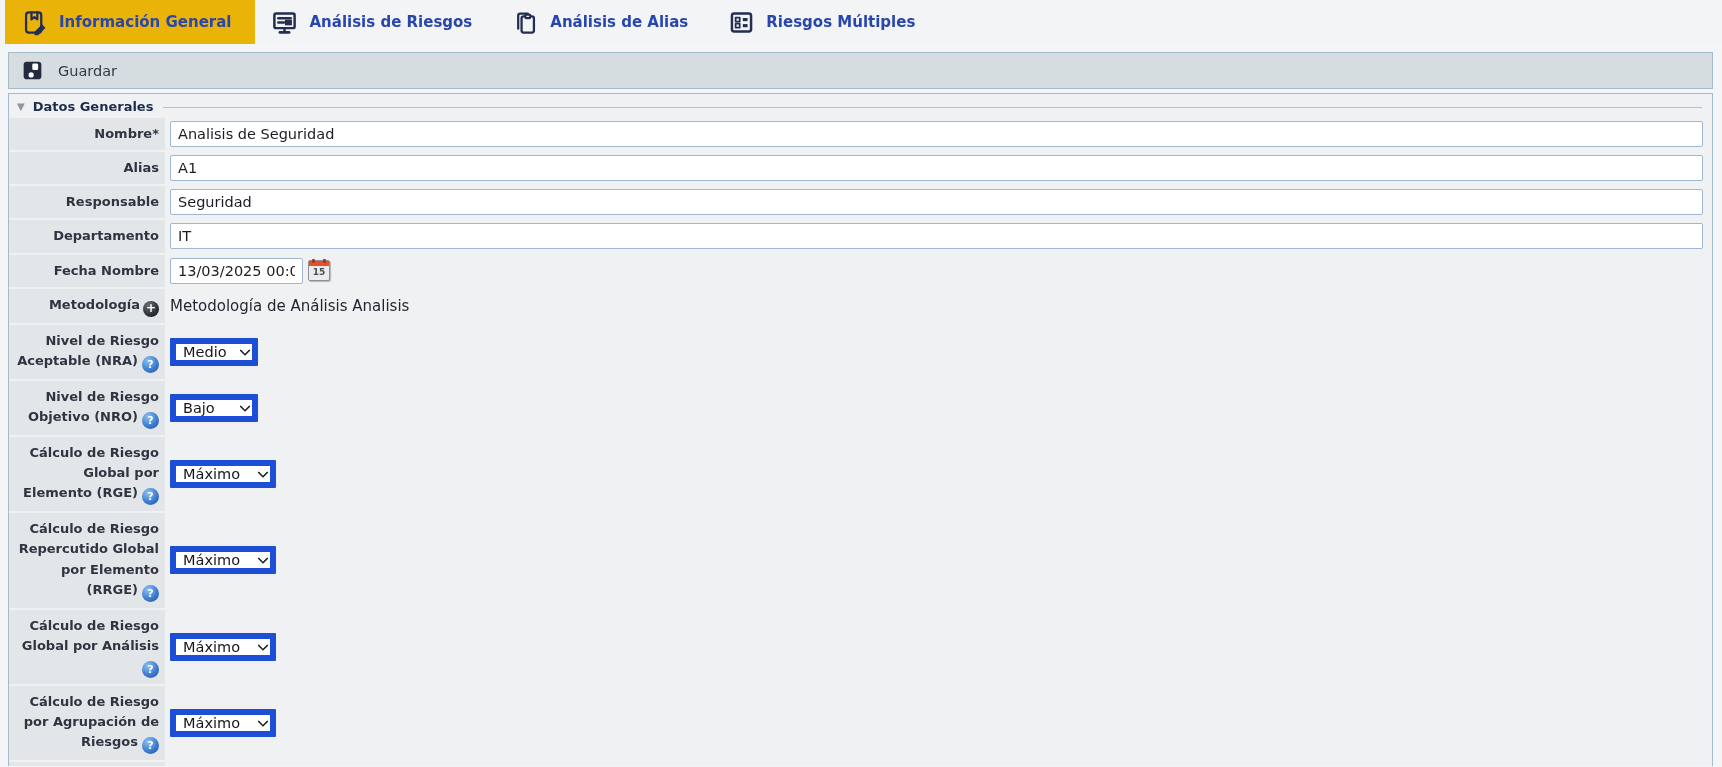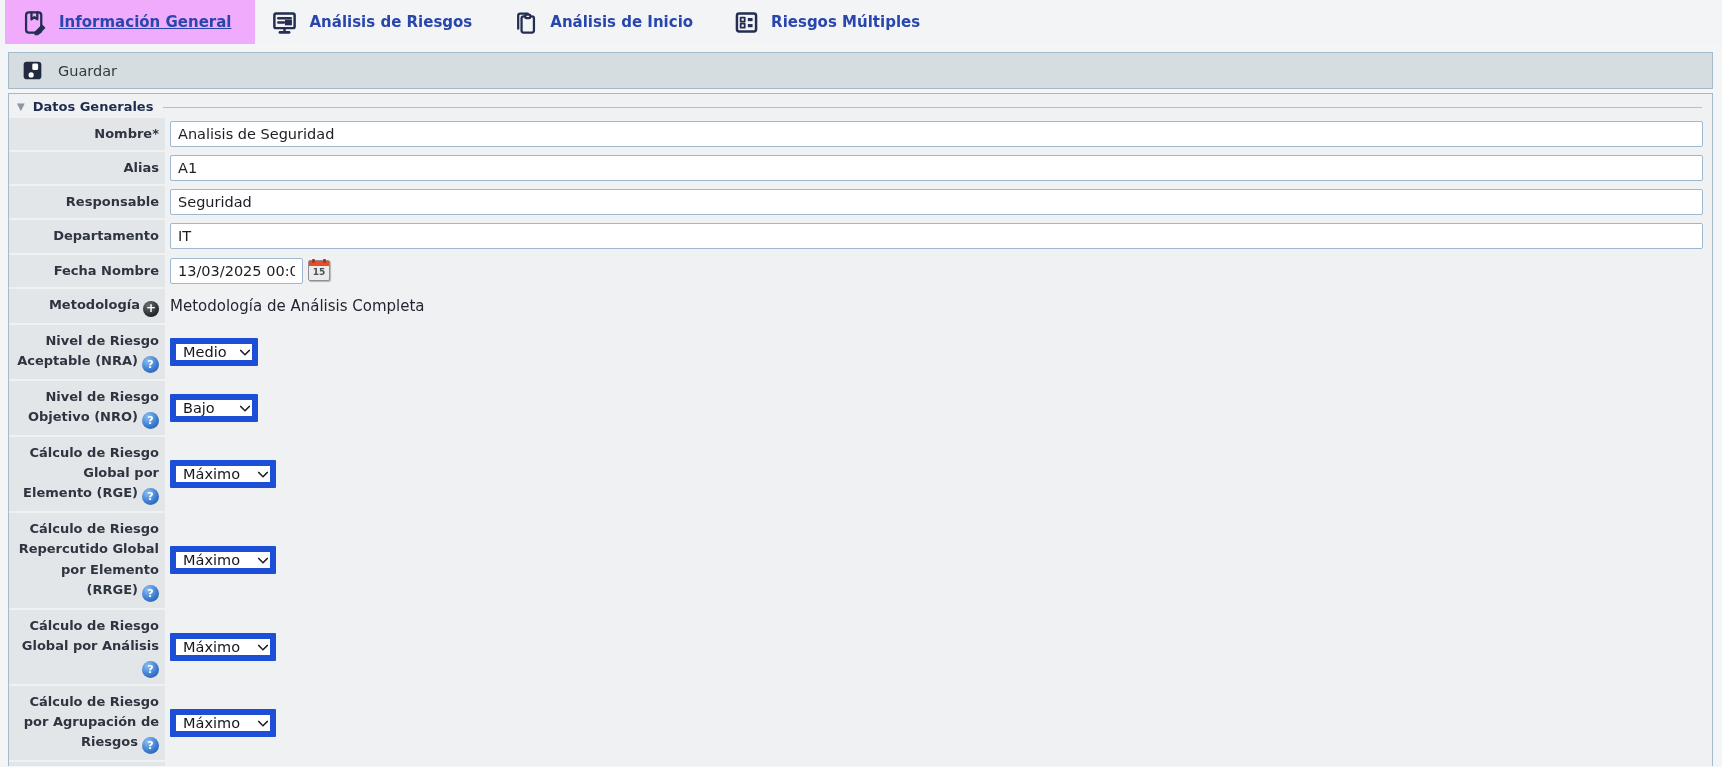--- a/index.html
+++ b/index.html
@@ -7,21 +7,21 @@
     width: 1722px; height: 767px; overflow: hidden;
     background: #f4f5f6;
     font-family: "DejaVu Sans", "Liberation Sans", sans-serif;
   }
   
   .tabbar { display: flex; align-items: stretch; height: 44px; padding-left: 5px; background: #f3f4f6; }
   .tab {
     display: flex; align-items: center; gap: 11px; padding: 0 24px 0 16px;
     font-size: 15px; font-weight: bold; color: #2946ad; cursor: pointer; white-space: nowrap;
   }
-  .tab.active { background: #f0abfc; text-decoration: underline; }
+  .tab.active { background: #eab308; }
   .tab svg { width: 27px; height: 27px; stroke: #232e52; color: #232e52; }
   
   .toolbar {
     margin: 8px 9px 4px 8px; height: 37px; background: #d5dde0;
     border: 1px solid #a6bbc9; display: flex; align-items: center; padding-left: 11px; gap: 13px;
   }
   .toolbar .save { display: flex; align-items: center; gap: 13px; cursor: pointer; }
   .toolbar .save-label { font-size: 14.5px; color: #333a44; }
   
   .panel {
@@ -110,21 +110,21 @@
       <path d="M8 20.8h8" stroke="currentColor" stroke-width="2.6"></path>
     </svg>
     <span>Análisis de Riesgos</span>
   </div>
   <div class="tab">
     <svg viewBox="0 0 24 24" fill="none" stroke-width="2" stroke-linecap="round" stroke-linejoin="round">      
         <path d="M5.5 17.5V6A1.8 1.8 0 0 1 7.3 4.2H14" stroke="currentColor"></path>
       <rect x="8.5" y="6.5" width="11" height="14.5" rx="1.8" stroke="currentColor"></rect>
       <rect x="11.8" y="5" width="4.4" height="3" rx="1" fill="#f3f4f6" stroke="currentColor"></rect>
     </svg>
-    <span>Análisis de Inicio</span>
+    <span>Análisis de Alias</span>
   </div>
   <div class="tab">
     <svg viewBox="0 0 24 24" fill="none" stroke-width="2.2" stroke-linejoin="round">
       <rect x="3.5" y="4" width="17" height="16" rx="2" stroke="currentColor"></rect>
       <rect x="6.8" y="7.6" width="3.6" height="3.6" stroke="currentColor" stroke-width="1.6"></rect>
       <line x1="13.2" y1="9.4" x2="17.4" y2="9.4" stroke="currentColor" stroke-width="2.8"></line>
       <rect x="6.8" y="13" width="3.6" height="3.6" stroke="currentColor" stroke-width="1.6"></rect>
       <line x1="13.2" y1="14.8" x2="17.4" y2="14.8" stroke="currentColor" stroke-width="2.8"></line>
     </svg>
     <span>Riesgos Múltiples</span>
@@ -197,21 +197,21 @@
         <span class="cal-day">15</span>
       </span>
     </div>
   </div>
 
   <div class="row">
     <div class="row-label">
       <span><span>Metodología</span><span class="plus-icon">+</span></span>
     </div>
     <div class="row-body">
-      <span class="value-text">Metodología de Análisis Completa</span>
+      <span class="value-text">Metodología de Análisis Analisis</span>
     </div>
   </div>
 
   <div class="row">
     <div class="row-label">
       <span><span>Nivel de Riesgo Aceptable (NRA)</span><span class="help-icon">?</span></span>
     </div>
     <div class="row-body">
       <span class="selwrap sel-sm">
         <select><option>Medio</option></select>

